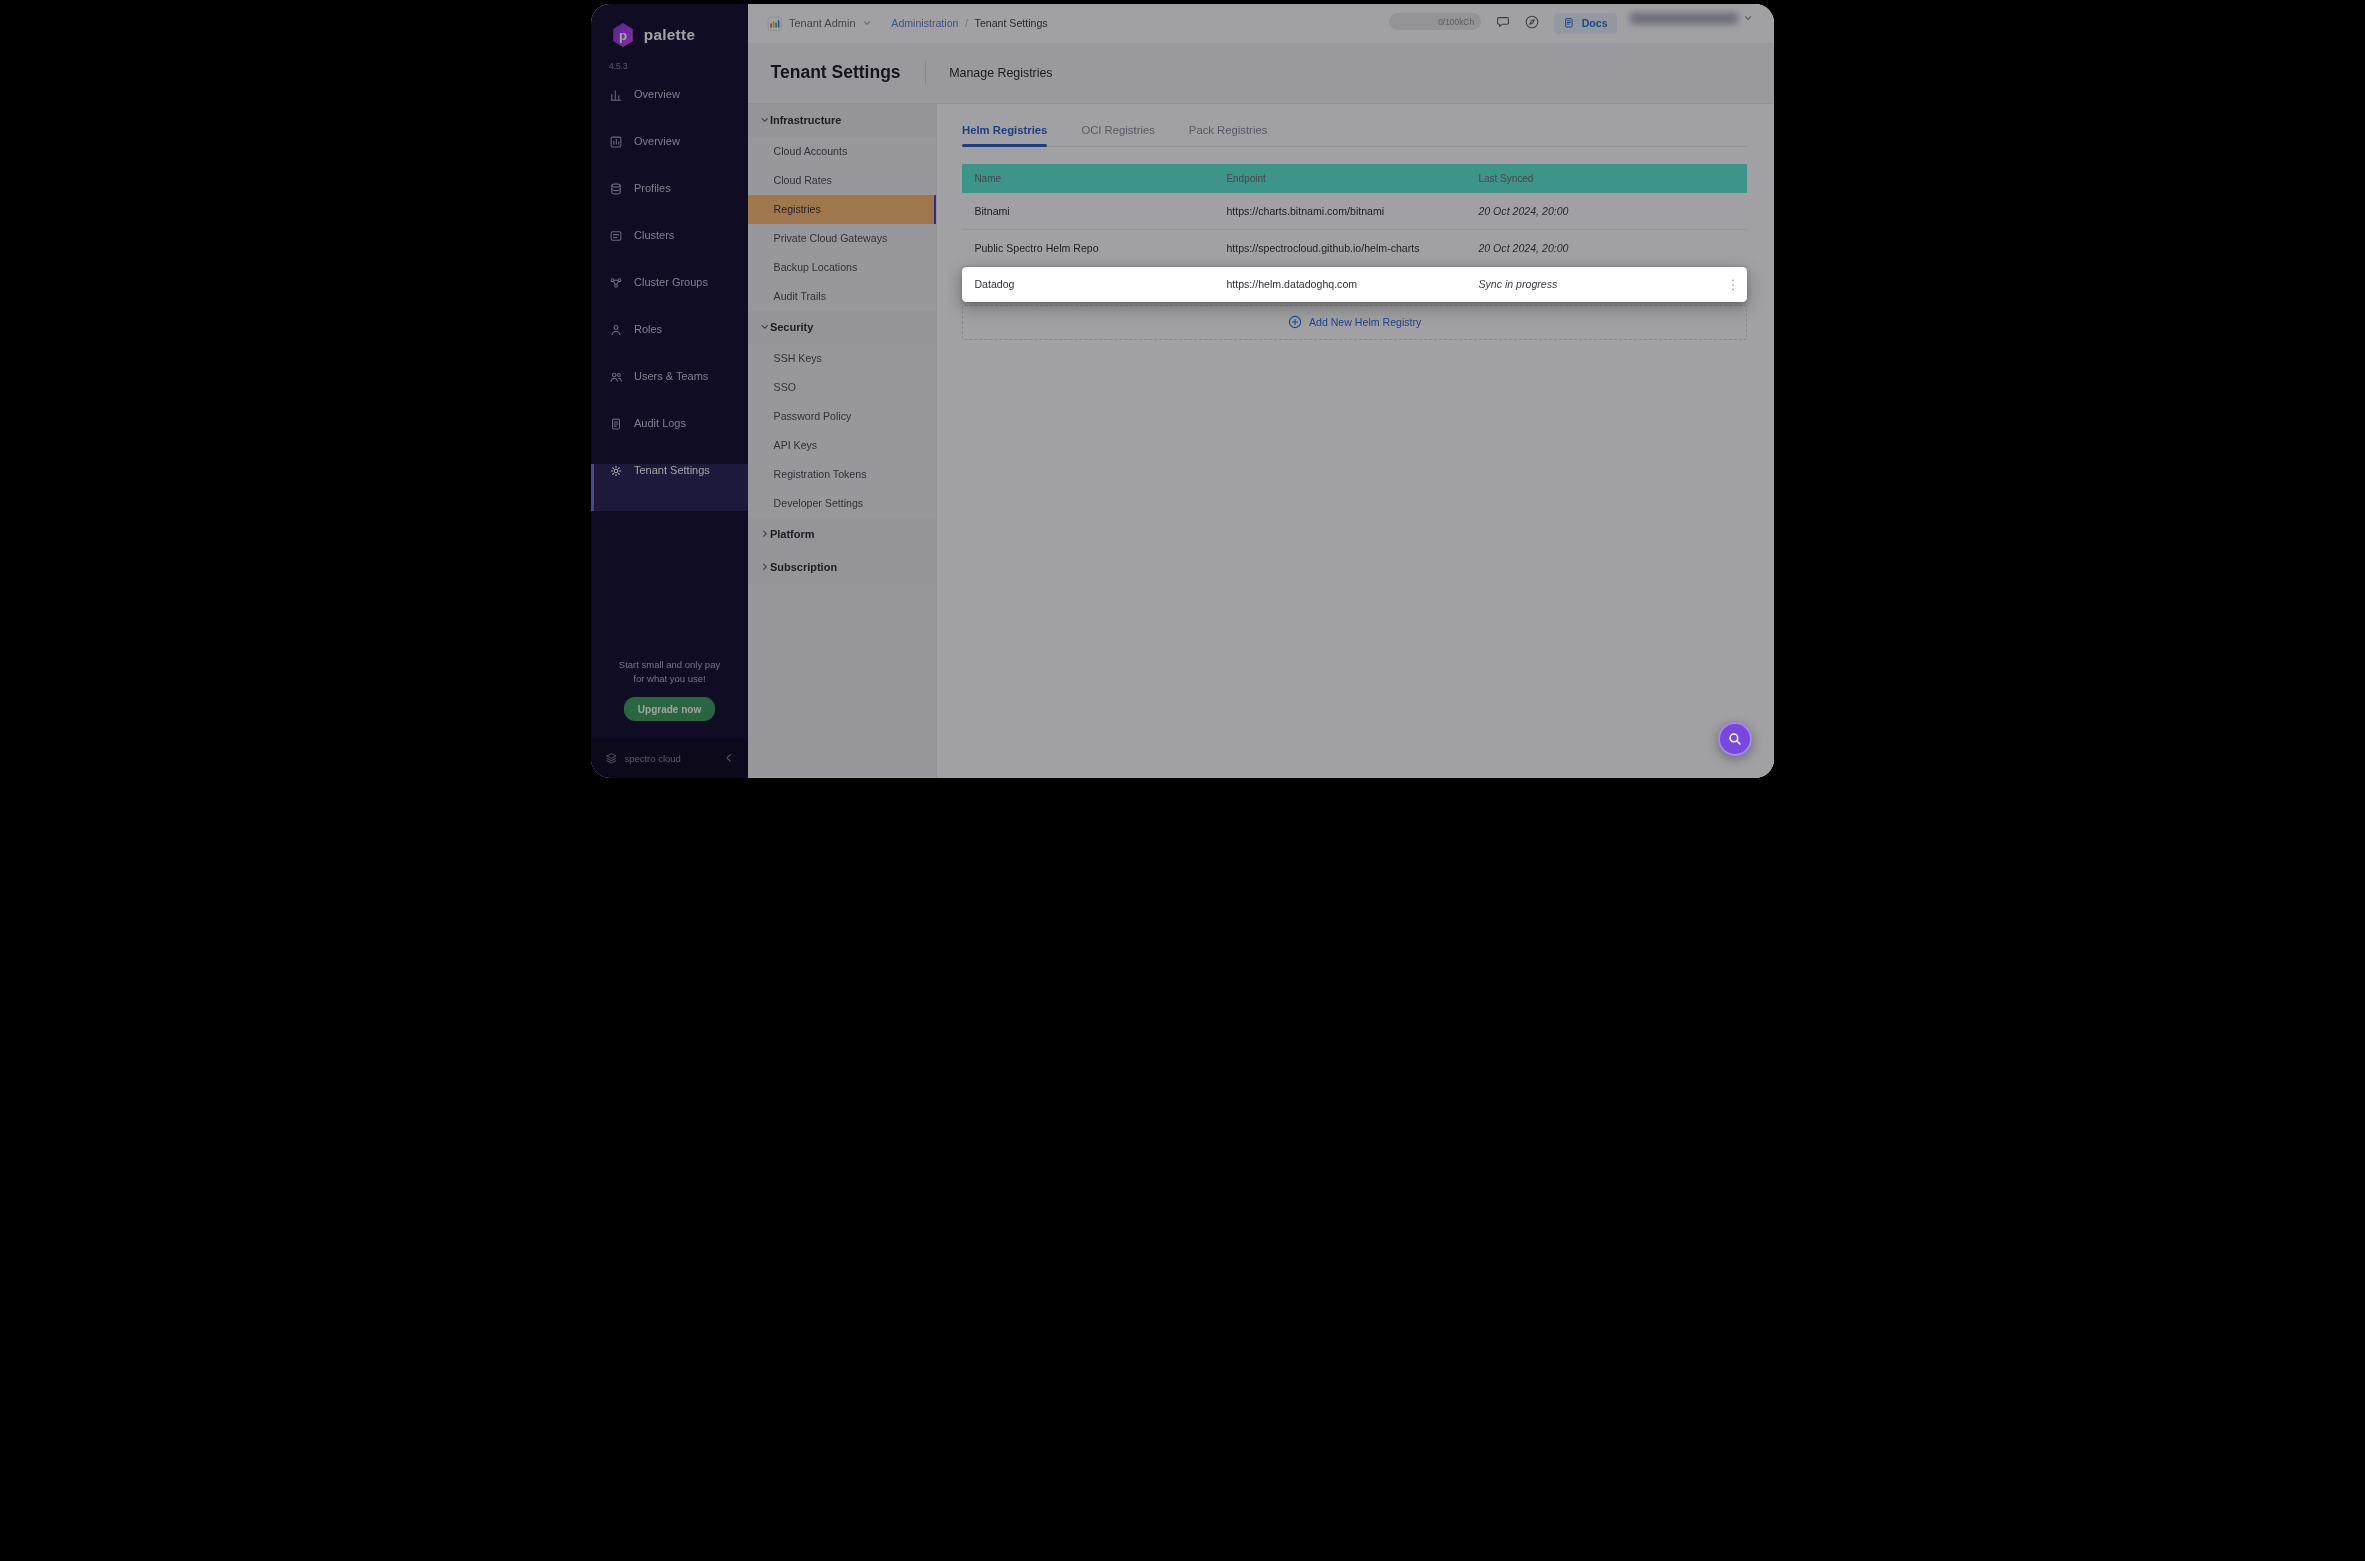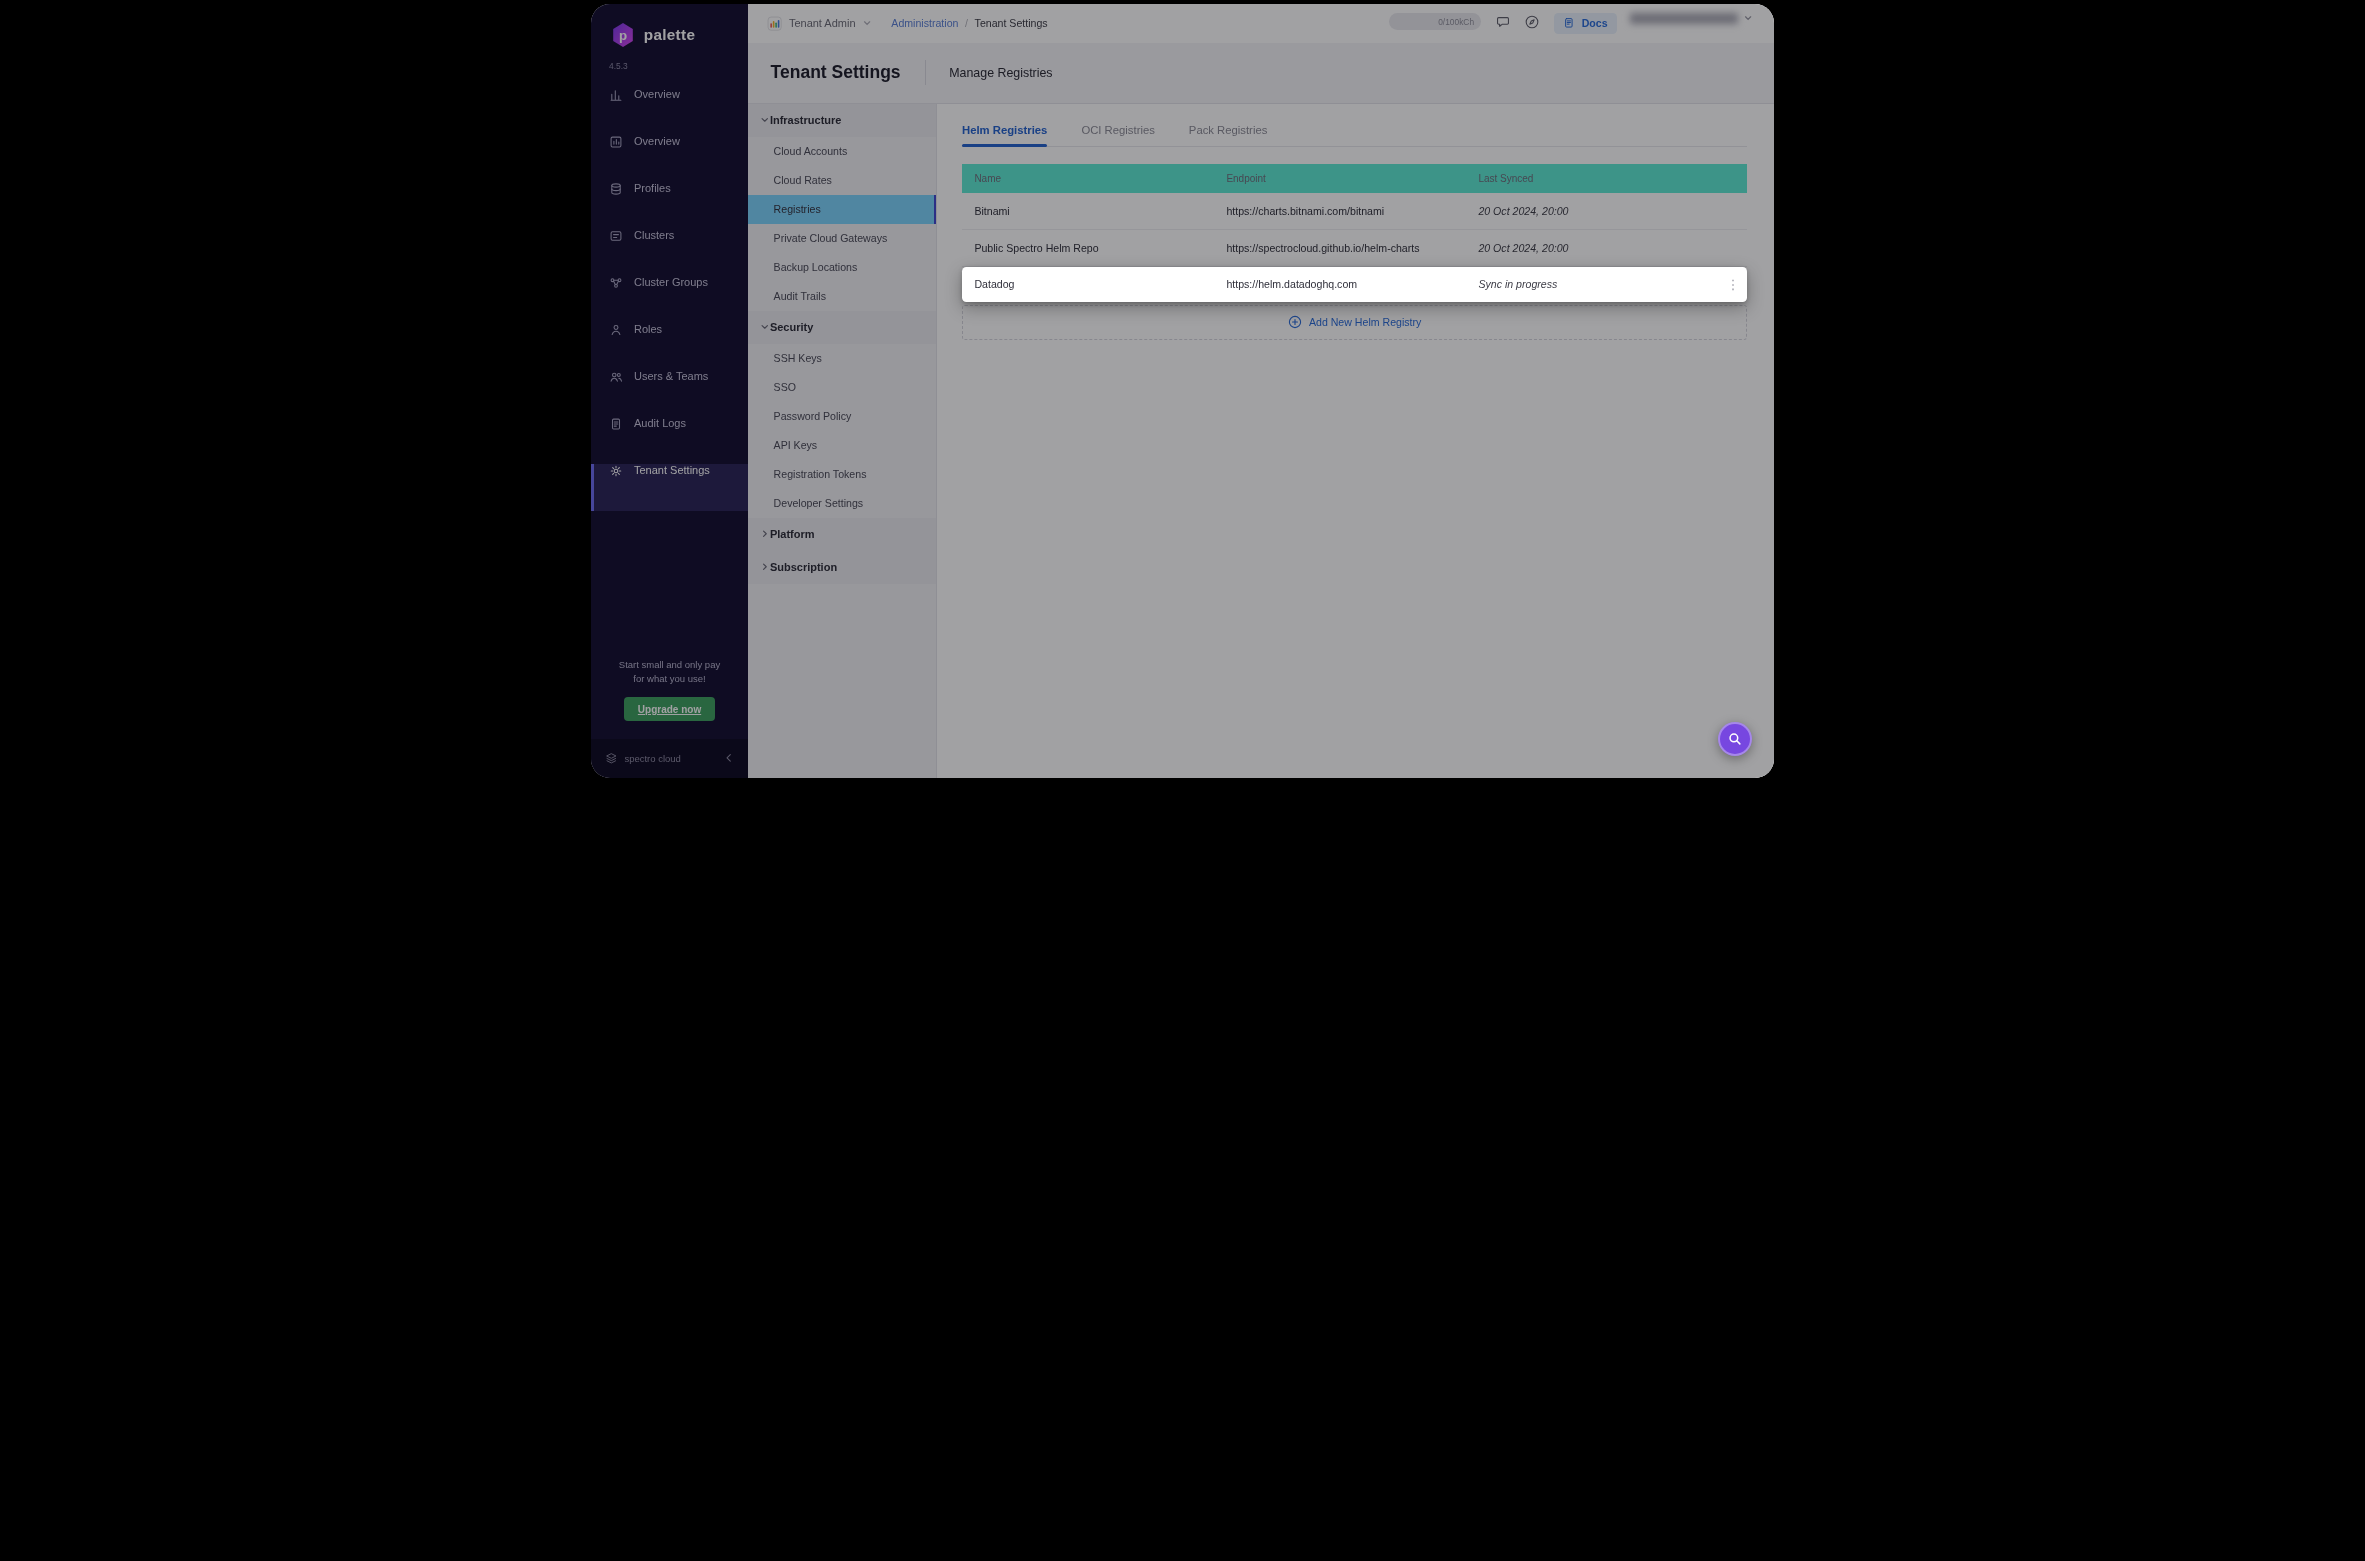--- a/index.html
+++ b/index.html
@@ -11,21 +11,21 @@
   .logo-row { display:flex; align-items:center; gap:7.3px; padding:17.5px 0 0 17.5px; }
   .brand { font-size:15.3px; font-weight:600; color:#fff; letter-spacing:0.3px; }
   .version { padding-left:18px; margin-top:11.7px; font-size:8.4px; color:#8d89a6; }
   .nav { margin-top:17.5px; }
   .nav-item { height:47px; display:flex; align-items:flex-start; gap:11px; padding-left:18px; font-size:11px; color:#c7c3da; cursor:pointer; position:relative; }
   .nav-item svg { width:14px; height:14px; stroke:#a9a5c2; fill:none; stroke-width:1.5; stroke-linecap:round; stroke-linejoin:round; flex:0 0 auto; }
   .nav-item.active { background:#2a2457; color:#fff; }
   .nav-item.active::before { content:""; position:absolute; left:0; top:0; bottom:0; width:2.9px; background:#6f6cf2; }
   .nav-item.active svg { stroke:#fff; }
   .promo { margin-top:auto; text-align:center; font-size:9.5px; color:#b9b5cf; line-height:1.45; padding:0 13px; }
-  .upgrade-btn { display:block; margin:11px auto 0; background:#3ea05f; color:#fff; border:none; font-size:10px; font-weight:600; padding:6.6px 14px; border-radius:4px; cursor:pointer; font-family:inherit;text-decoration:underline; }
+  .upgrade-btn { display:block; margin:11px auto 0; background:#3ea05f; color:#fff; border:none; font-size:10px; font-weight:600; padding:6.6px 14px; border-radius:11px; cursor:pointer; font-family:inherit; }
   .side-footer { margin-top:17.5px; height:39px; display:flex; align-items:center; gap:5.8px; padding:0 13px; background:rgba(0,0,0,.28); color:#8f8ba3; font-size:9.5px; }
   .side-footer svg { width:14.6px; height:14.6px; stroke:#8f8ba3; fill:none; stroke-width:1.4; stroke-linejoin:round; }
   .collapse { margin-left:auto; cursor:pointer; display:flex; }
   .collapse svg { width:11.7px; height:11.7px; }
 
   
   .main { position:absolute; left:157px; right:0; top:0; bottom:0; display:flex; flex-direction:column; }
   .topbar { height:39px; background:#fff; display:flex; align-items:center; padding:0 20.5px 0 19px; flex:0 0 auto; }
   .tenant-sel { display:flex; align-items:center; gap:6.6px; color:#6b6b76; font-size:11px; cursor:pointer; }
   .tenant-sel svg.chev { width:10.2px; height:10.2px; stroke:#b0b0ba; fill:none; stroke-width:2; stroke-linecap:round; }
@@ -49,21 +49,21 @@
   .title-div { width:0.7px; height:25px; background:#d9d9e0; margin:0 24px; }
   .page-sub { font-size:12.4px; color:#2a2a35; font-weight:500; }
 
   .panels { flex:1; display:flex; border-top:0.7px solid #e3e3e9; min-height:0; }
 
   
   .subnav { width:189px; background:#f0f0f4; border-right:0.7px solid #e3e3e9; flex:0 0 auto; }
   .sec-head { height:33px; display:flex; align-items:center; padding-left:12.4px; font-size:11px; font-weight:600; color:#2c2c38; background:#ebebef; cursor:pointer; }
   .sec-head svg { width:9.5px; height:9.5px; stroke:#6a6a78; fill:none; stroke-width:2; stroke-linecap:round; stroke-linejoin:round; }
   .sub-item { height:29px; display:flex; align-items:center; padding-left:25.6px; font-size:10.6px; color:#4a4a57; cursor:pointer; }
-  .sub-item.selected { background:#7dd3fc; color:#34343f; border-right:2.9px solid #4347cf; font-weight:500; }
+  .sub-item.selected { background:#fdba74; color:#34343f; border-right:2.9px solid #4347cf; font-weight:500; }
 
   
   .content { flex:1; background:#fff; padding:20px 27px 0 25px; position:relative; min-width:0; }
   .tabs { display:flex; gap:34px; border-bottom:0.7px solid #e7e7ec; }
   .tab { padding-bottom:10.2px; font-size:11.3px; color:#8b8b96; cursor:pointer; position:relative; }
   .tab.active { color:#2563cf; font-weight:600; }
   .tab.active::after { content:""; position:absolute; left:0; right:0; bottom:-0.7px; height:2.2px; background:#2563cf; border-radius:1.5px; }
 
   .table { margin-top:17px; }
   .thead, .trow { display:grid; grid-template-columns:252px 252px 1fr 28px; align-items:center; }

